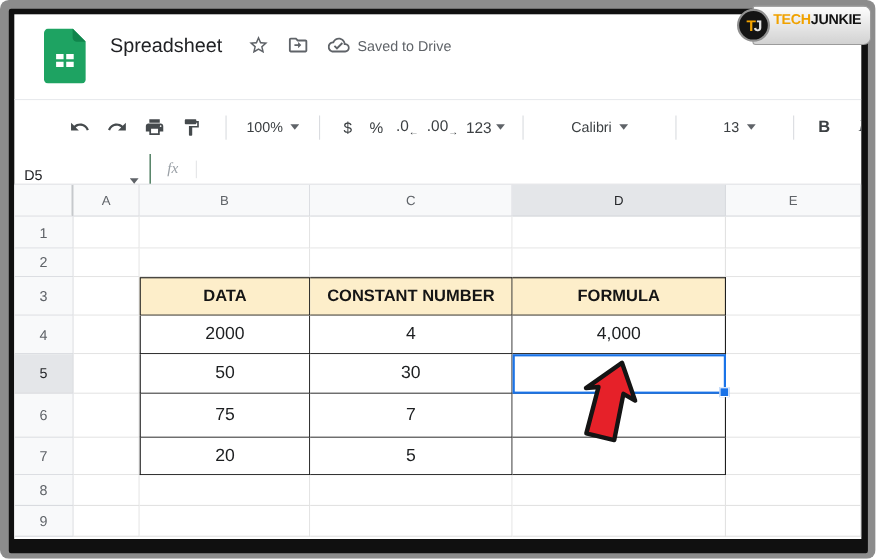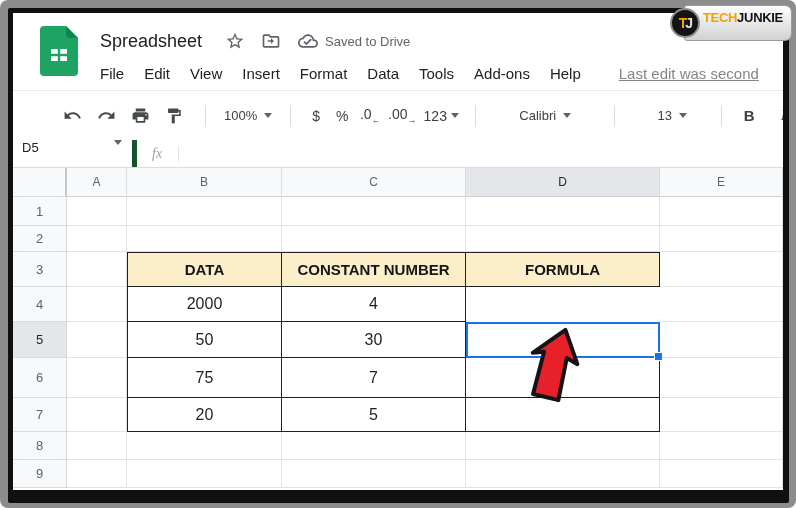--- a/index.html
+++ b/index.html
@@ -29,21 +29,21 @@
   .fmt{flex:none;font-size:14px;color:#3c4043;display:flex;align-items:flex-start;justify-content:center;}
   .fmt.w26{width:26px;} .fmt.w30{width:30px;} .fmt.w34{width:34px;}
   .mini-arrow{font-size:9px;color:#3c4043;margin-top:9px;}
   .font-box{flex:none;width:110px;display:flex;align-items:center;justify-content:center;padding:0 2px;}
   .size-box{flex:none;width:66px;display:flex;align-items:center;justify-content:center;padding:0 4px 0 12px;}
   .b-btn{font-weight:bold;font-size:15px;color:#3c4043;}
   .i-btn{font-style:italic;font-size:15px;font-family:"Liberation Serif",serif;color:#3c4043;}
 
   
   .fbar{position:absolute;left:0;top:127px;width:770px;height:28px;display:flex;align-items:center;border-bottom:1px solid #d9dbdf;box-sizing:border-box;}
-  .name-box{flex:none;width:124px;height:100%;display:flex;align-items:flex-start;justify-content:space-between;padding:0 10px 0 9px;box-sizing:border-box;border-right:5px solid #14532d;font-size:13px;color:#202124;}
+  .name-box{flex:none;width:124px;height:100%;display:flex;align-items:flex-end;justify-content:space-between;padding:0 10px 0 9px;box-sizing:border-box;border-right:1px solid #14532d;font-size:13px;color:#202124;}
   .fx{font-family:Liberation Serif, serif;font-style:italic;font-size:14px;color:#9aa0a6;margin-left:15px;}
   .fdiv{width:1px;height:16px;background:#e4e5e7;margin-left:16px;}
 
   
   .grid{position:absolute;left:0;top:155px;width:770px;height:322px;overflow:hidden;background:#fff;}
   .corner,.colhdr,.rowhdr,.cell{position:absolute;box-sizing:border-box;}
   .corner{background:#f8f9fa;border-right:2px solid #c6c9cc;border-bottom:1px solid #d9dbdf;}
   .colhdr{background:#f8f9fa;border-right:1px solid #d9dbdf;border-bottom:1px solid #cfd2d6;display:flex;align-items:center;justify-content:center;font-size:12px;color:#5f6368;}
   .rowhdr{background:#f8f9fa;border-right:1px solid #d9dbdf;border-bottom:1px solid #d9dbdf;display:flex;align-items:center;justify-content:center;font-size:13px;color:#5f6368;}
   .sel{background:#e4e6e9;color:#26282b;}
@@ -108,32 +108,20 @@
           </svg>
       </span>
       <span class="saved">
         <svg width="20" height="20" viewBox="0 0 24 24">
             <path fill="#5f6368" d="M19.35 10.04C18.67 6.59 15.64 4 12 4 9.11 4 6.6 5.64 5.35 8.04 2.34 8.36 0 10.91 0 14c0 3.31 2.69 6 6 6h13c2.76 0 5-2.24 5-5 0-2.64-2.05-4.78-4.65-4.96zM19 18H6c-2.21 0-4-1.79-4-4s1.79-4 4-4h.71C7.37 7.69 9.48 6 12 6c3.04 0 5.5 2.46 5.5 5.5v.5H19c1.66 0 3 1.34 3 3s-1.34 3-3 3zm-9-1l-3.5-3.5 1.41-1.41L10 14.17 15.18 9l1.41 1.41L10 17z"></path>
           </svg>
         <span>Saved to Drive</span>
       </span>
     </div>
 
-    <div class="menu-row">
-      <span class="menu-item">File</span>
-      <span class="menu-item">Edit</span>
-      <span class="menu-item">View</span>
-      <span class="menu-item">Insert</span>
-      <span class="menu-item">Format</span>
-      <span class="menu-item">Data</span>
-      <span class="menu-item">Tools</span>
-      <span class="menu-item">Add-ons</span>
-      <span class="menu-item">Help</span>
-      <span class="last-edit">Last edit was second</span>
-    </div>
 
     <div class="toolbar">
       <span class="tbtn">
         <svg width="19" height="19" viewBox="0 0 24 24">
             <path fill="#454a4d" d="M12.5 8c-2.65 0-5.05.99-6.9 2.6L2 7v9h9l-3.62-3.62c1.39-1.16 3.16-1.88 5.12-1.88 3.54 0 6.55 2.31 7.6 5.5l2.37-.78C21.08 11.03 17.15 8 12.5 8z"></path>
           </svg>
       </span>
       <span class="tbtn">
         <svg width="19" height="19" viewBox="0 0 24 24">
             <path fill="#454a4d" d="M18.4 10.6C16.55 8.99 14.15 8 11.5 8c-4.65 0-8.58 3.03-9.96 7.22L3.9 16c1.05-3.19 4.05-5.5 7.6-5.5 1.95 0 3.73.72 5.12 1.88L13 16h9V7l-3.6 3.6z"></path>
@@ -223,20 +211,21 @@
         <div class="cell" style="left: 453px; top: 58px; width: 194px; height: 26px;"></div>
         <div class="cell" style="left: 647px; top: 58px; width: 123px; height: 26px;"></div>
         <div class="cell" style="left: 54px; top: 84px; width: 60px; height: 35px;"></div>
         <div class="cell tbl tbl-top tbl-left hdrcell" style="left: 114px; top: 84px; width: 155px; height: 35px;">DATA</div>
         <div class="cell tbl tbl-top hdrcell" style="left: 269px; top: 84px; width: 184px; height: 35px;">CONSTANT NUMBER</div>
         <div class="cell tbl tbl-top hdrcell" style="left: 453px; top: 84px; width: 194px; height: 35px;">FORMULA</div>
         <div class="cell" style="left: 647px; top: 84px; width: 123px; height: 35px;"></div>
         <div class="cell" style="left: 54px; top: 119px; width: 60px; height: 35px;"></div>
         <div class="cell tbl tbl-left" style="left: 114px; top: 119px; width: 155px; height: 35px;">2000</div>
         <div class="cell tbl" style="left: 269px; top: 119px; width: 184px; height: 35px;">4</div>
+        <div class="cell tbl" style="left: 453px; top: 119px; width: 194px; height: 35px;">4,000</div>
         <div class="cell" style="left: 647px; top: 119px; width: 123px; height: 35px;"></div>
         <div class="cell" style="left: 54px; top: 154px; width: 60px; height: 36px;"></div>
         <div class="cell tbl tbl-left" style="left: 114px; top: 154px; width: 155px; height: 36px;">50</div>
         <div class="cell tbl" style="left: 269px; top: 154px; width: 184px; height: 36px;">30</div>
         <div class="cell tbl" style="left: 453px; top: 154px; width: 194px; height: 36px;"></div>
         <div class="cell" style="left: 647px; top: 154px; width: 123px; height: 36px;"></div>
         <div class="cell" style="left: 54px; top: 190px; width: 60px; height: 40px;"></div>
         <div class="cell tbl tbl-left" style="left: 114px; top: 190px; width: 155px; height: 40px;">75</div>
         <div class="cell tbl" style="left: 269px; top: 190px; width: 184px; height: 40px;">7</div>
         <div class="cell tbl" style="left: 453px; top: 190px; width: 194px; height: 40px;"></div>

